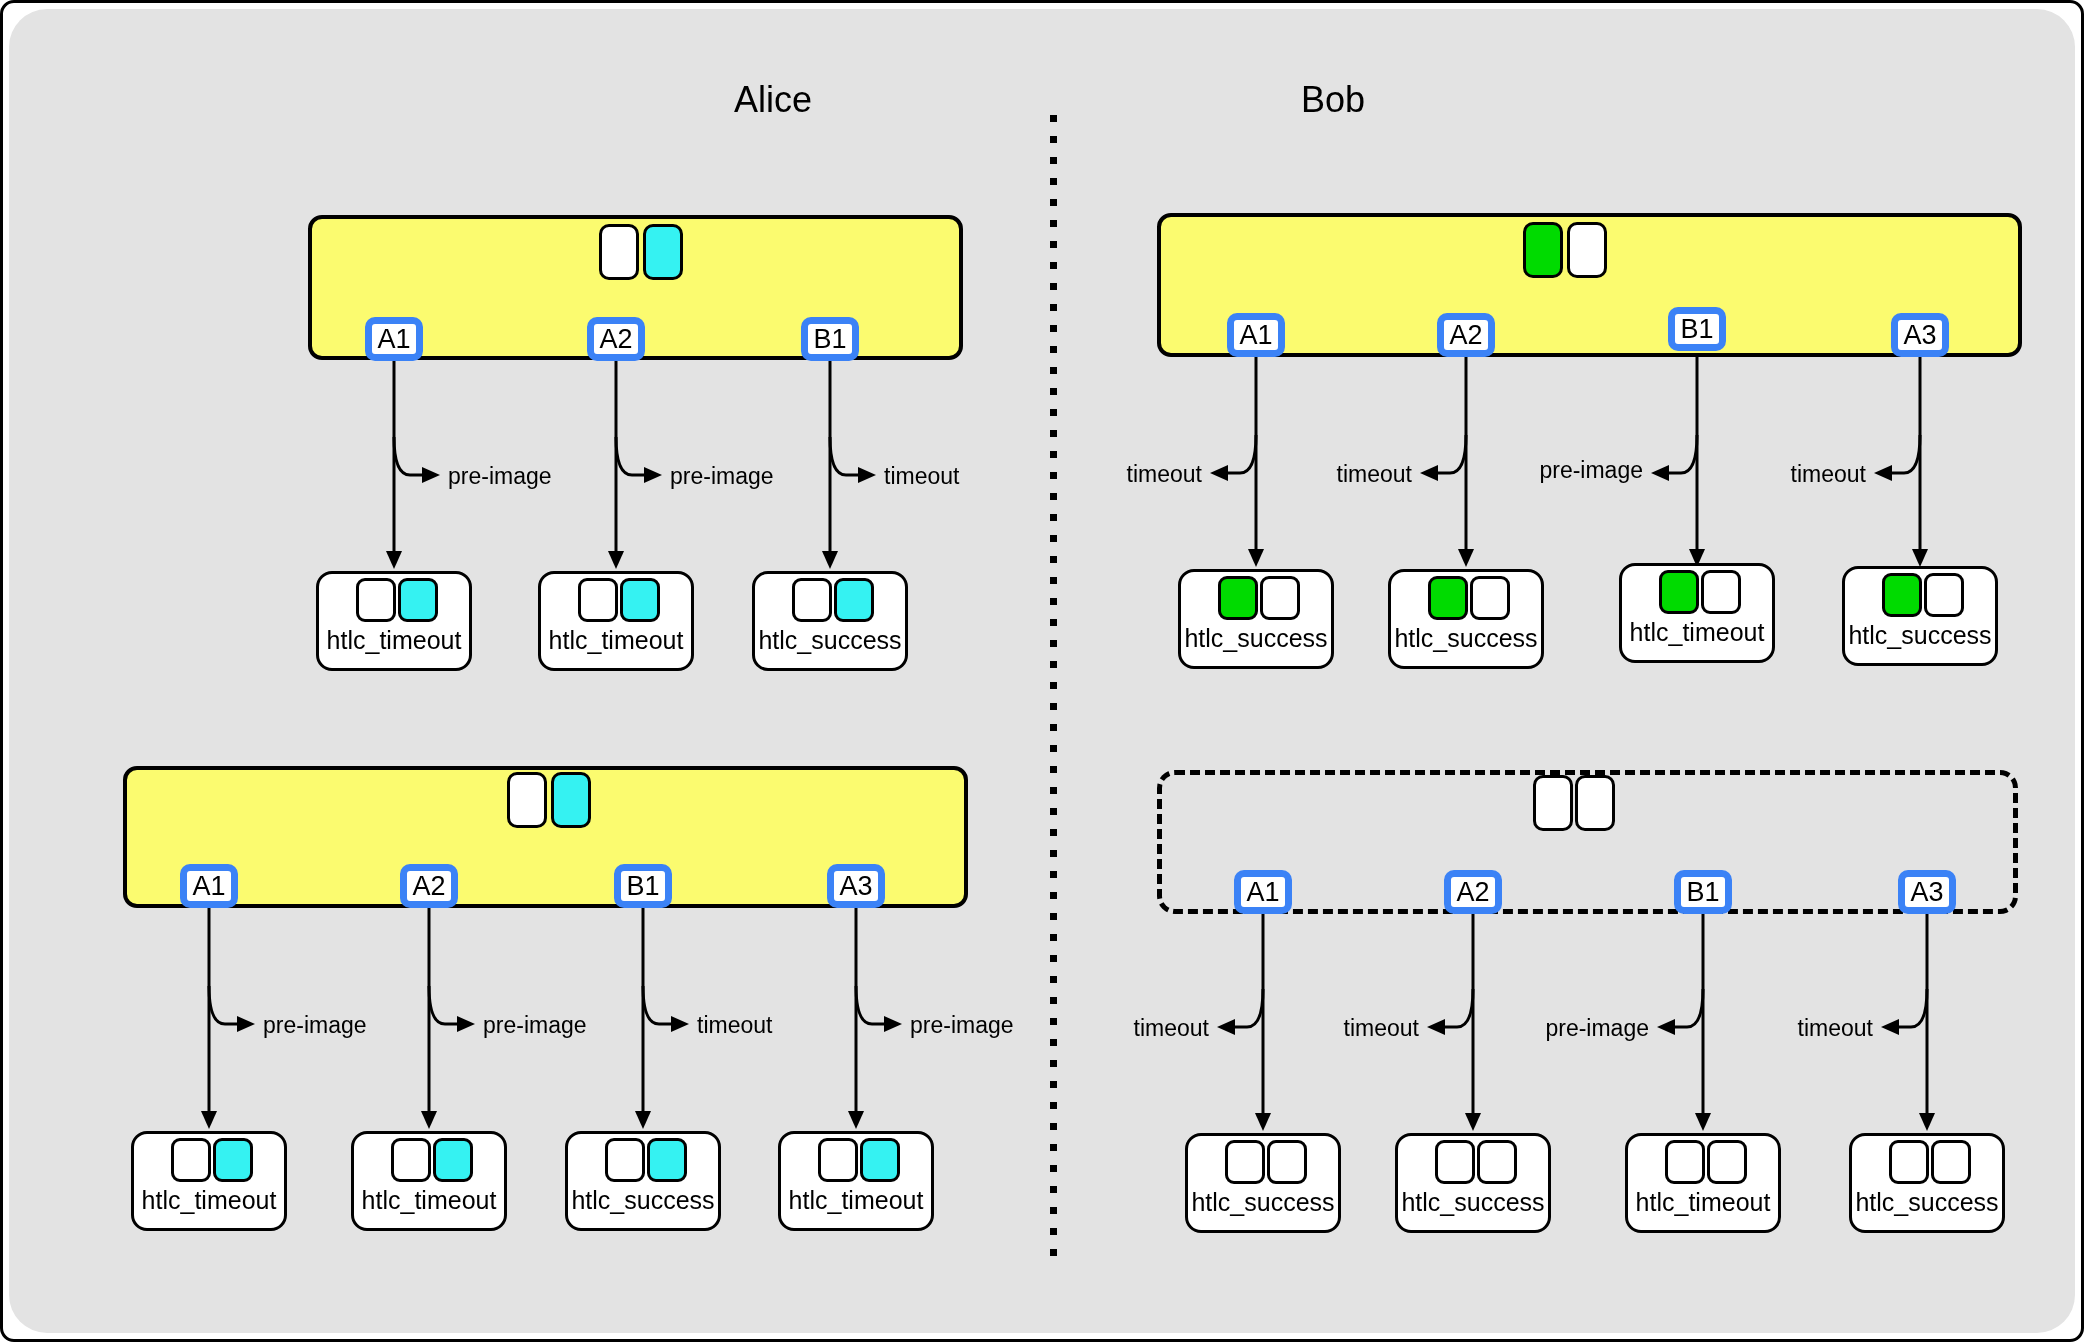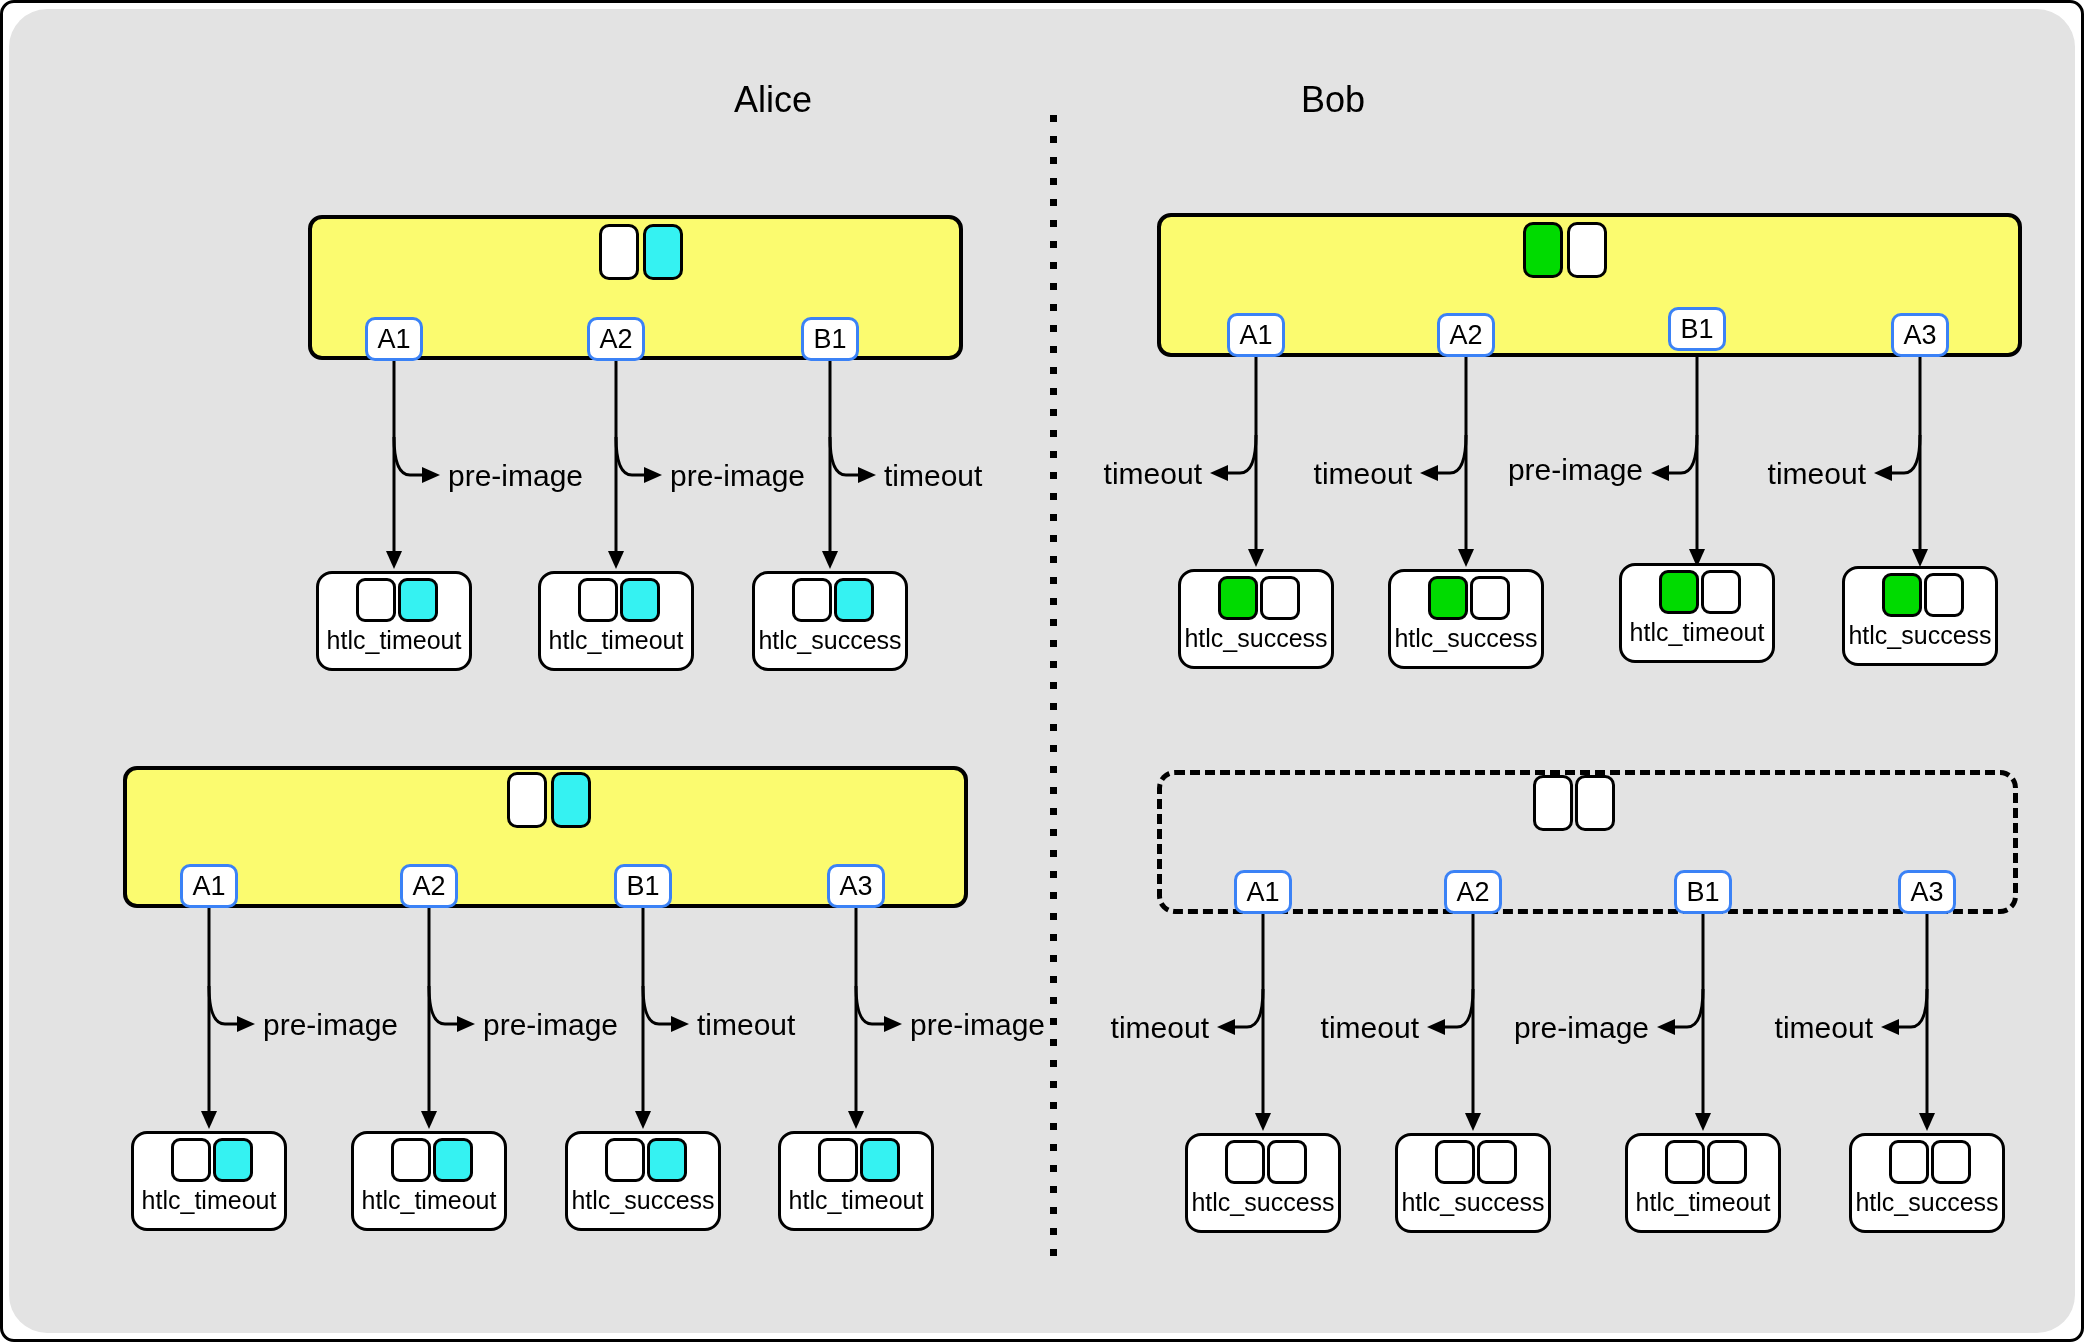--- a/index.html
+++ b/index.html
@@ -5,27 +5,27 @@
   html,body{margin:0;padding:0;background:#ffffff;}
   body{width:2084px;height:1342px;font-family:"Liberation Sans",sans-serif;color:#000;}
   #canvas{position:relative;width:2078px;height:1336px;margin:0;background:#fff;
           border:3px solid #000;border-radius:14px;overflow:hidden;}
   #panel{position:absolute;left:6px;top:6px;right:6px;bottom:6px;border-radius:38px;}
   .title{position:absolute;width:240px;text-align:center;font-size:36px;}
   .divider{position:absolute;width:7px;background-image:repeating-linear-gradient(to bottom,#000 0 7px,transparent 7px 21px);}
   .commit{position:absolute;border:4px solid #000;border-radius:14px;box-sizing:border-box;}
   .commit.dashed{border:5px dashed #000;border-radius:18px;background:transparent;}
   .fslot{position:absolute;width:40px;height:56px;border:3px solid #000;border-radius:10px;box-sizing:border-box;background:#fff;}
-  .chip{position:absolute;width:58px;height:44px;border:3px solid #3b82f6;border-radius:10px;box-sizing:border-box;
+  .chip{position:absolute;width:58px;height:44px;border:7px solid #3b82f6;border-radius:10px;box-sizing:border-box;
         background:#fff;display:flex;align-items:center;justify-content:center;font-size:27px;}
   .htlc{position:absolute;width:156px;height:100px;border:3px solid #000;border-radius:16px;box-sizing:border-box;background:#fff;}
   .slot{position:absolute;top:4px;width:40px;height:44px;border:3px solid #000;border-radius:9px;box-sizing:border-box;}
   .slot.l{left:37px;} .slot.r{left:79px;}
   .htlc-label{position:absolute;left:0;right:0;top:52px;text-align:center;font-size:25px;}
-  .alabel{position:absolute;font-size:30px;height:32px;line-height:32px;white-space:nowrap;}
+  .alabel{position:absolute;font-size:23px;height:32px;line-height:32px;white-space:nowrap;}
   .alabel.lft{width:220px;text-align:right;}
   svg.arrows{position:absolute;left:0;top:0;}
   svg.arrows line, svg.arrows path{stroke:#000;stroke-width:3;fill:none;}
   svg.arrows polygon{fill:#000;stroke:none;}
 </style>
 </head>
 <body>
 
 <div id="canvas">
   <div id="panel" style="background-color: rgb(227, 227, 227);"></div>

